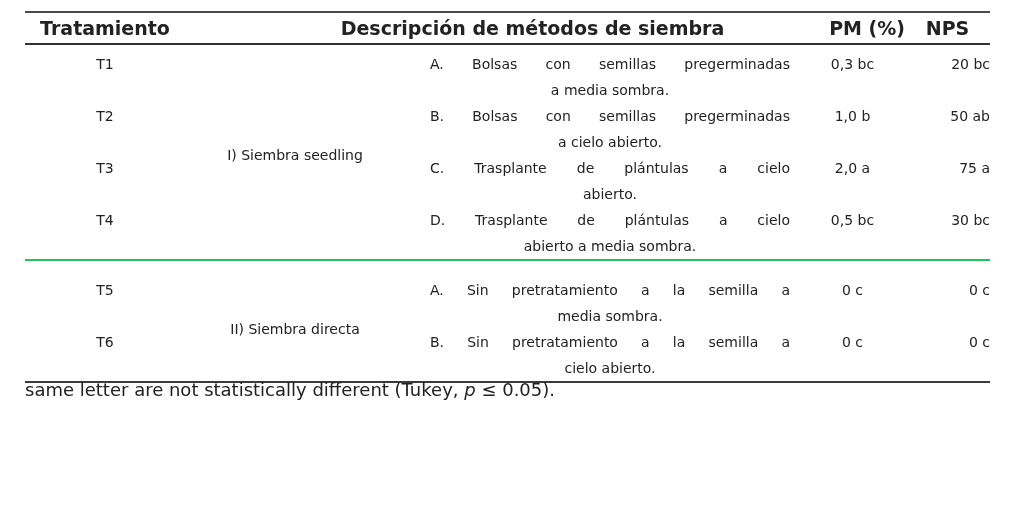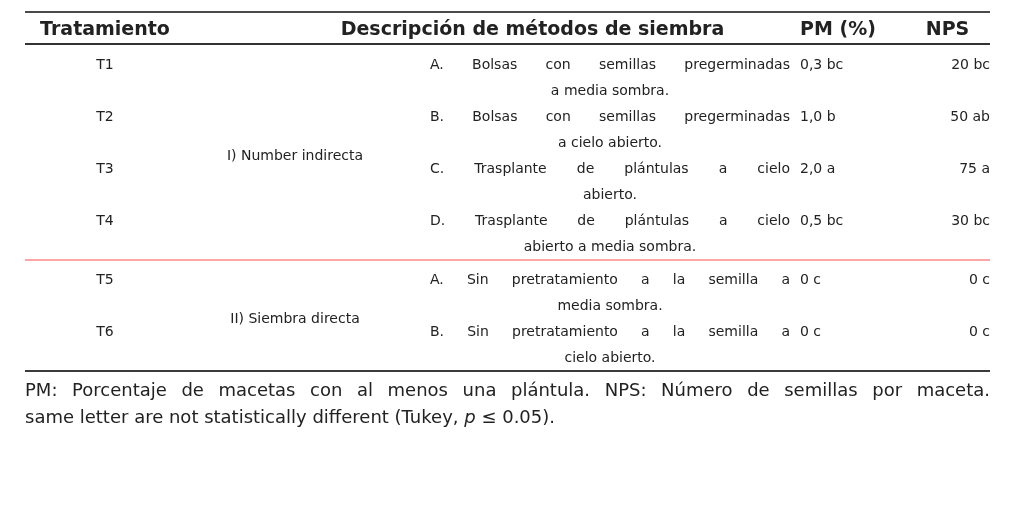--- a/index.html
+++ b/index.html
@@ -40,50 +40,50 @@
     font-weight: bold;
     font-size: 19px;
     height: 30px;
     vertical-align: middle;
     border-bottom: 2px solid #333333;
     padding: 0;
     white-space: nowrap;
   }
   th.h-treat { text-align: center; }
   th.h-desc  { padding-left: 80px; }
-  th.h-pm    { text-align: left; }
+  th.h-pm    { text-align: right; }
   th.h-nps   { text-align: center; }
 
   tbody td {
     padding: 0;
     font-size: 14px;
     line-height: 26px;
     vertical-align: top;
   }
   tbody tr.first td { padding-top: 6px; }
   tbody.group-2 tr.first td {
-    border-top: 2px solid #fca5a5;
-    padding-top: 5px;
+    border-top: 2px solid #22c55e;
+    padding-top: 16px;
   }
   td.treat { text-align: center; }
   td.group {
     vertical-align: middle;
     text-align: center;
     white-space: nowrap;
   }
   td.desc .dline {
     padding-left: 25px;
     padding-right: 10px;
     text-align: center;
   }
   td.desc .dline.stretch {
     text-align: justify;
     text-align-last: justify;
   }
-  td.pm  { white-space: nowrap; }
+  td.pm  { text-align: center; white-space: nowrap; }
   td.nps { text-align: right; white-space: nowrap; }
 
   .footnote {
     position: absolute;
     left: 25px;
     top: 377px;
     width: 965px;
     font-size: 18px;
     line-height: 26.5px;
   }
@@ -115,21 +115,21 @@
         <th class="h-treat">Tratamiento</th>
         <th class="h-desc" colspan="2">Descripción de métodos de siembra</th>
         <th class="h-pm">PM (%)</th>
         <th class="h-nps">NPS</th>
       </tr>
     </thead>
 
     <tbody class="group-1">
       <tr class="first">
         <td class="treat">T1</td>
-        <td class="group" rowspan="4">I) Number indirecta</td>
+        <td class="group" rowspan="4">I) Siembra seedling</td>
         <td class="desc">
           <div class="dline stretch">A. Bolsas con semillas pregerminadas</div>
           <div class="dline">a media sombra.</div>
         </td>
         <td class="pm">0,3 bc</td>
         <td class="nps">20 bc</td>
       </tr>
       <tr>
         <td class="treat">T2</td>
         <td class="desc">
@@ -176,17 +176,16 @@
           <div class="dline stretch">B. Sin pretratamiento a la semilla a</div>
           <div class="dline">cielo abierto.</div>
         </td>
         <td class="pm">0 c</td>
         <td class="nps">0 c</td>
       </tr>
     </tbody>
   </table>
 
   <div class="footnote">
-    <div class="fn-line"><span>PM: Porcentaje de macetas con al menos una plántula. NPS: Número de semillas por maceta.</span><i></i><span></span></div>
     <div class="fn-line last"><span>same letter are not statistically different (Tukey, </span><i>p</i><span> ≤ 0.05).</span></div>
   </div>
 
 </div>
 
 </body></html>

